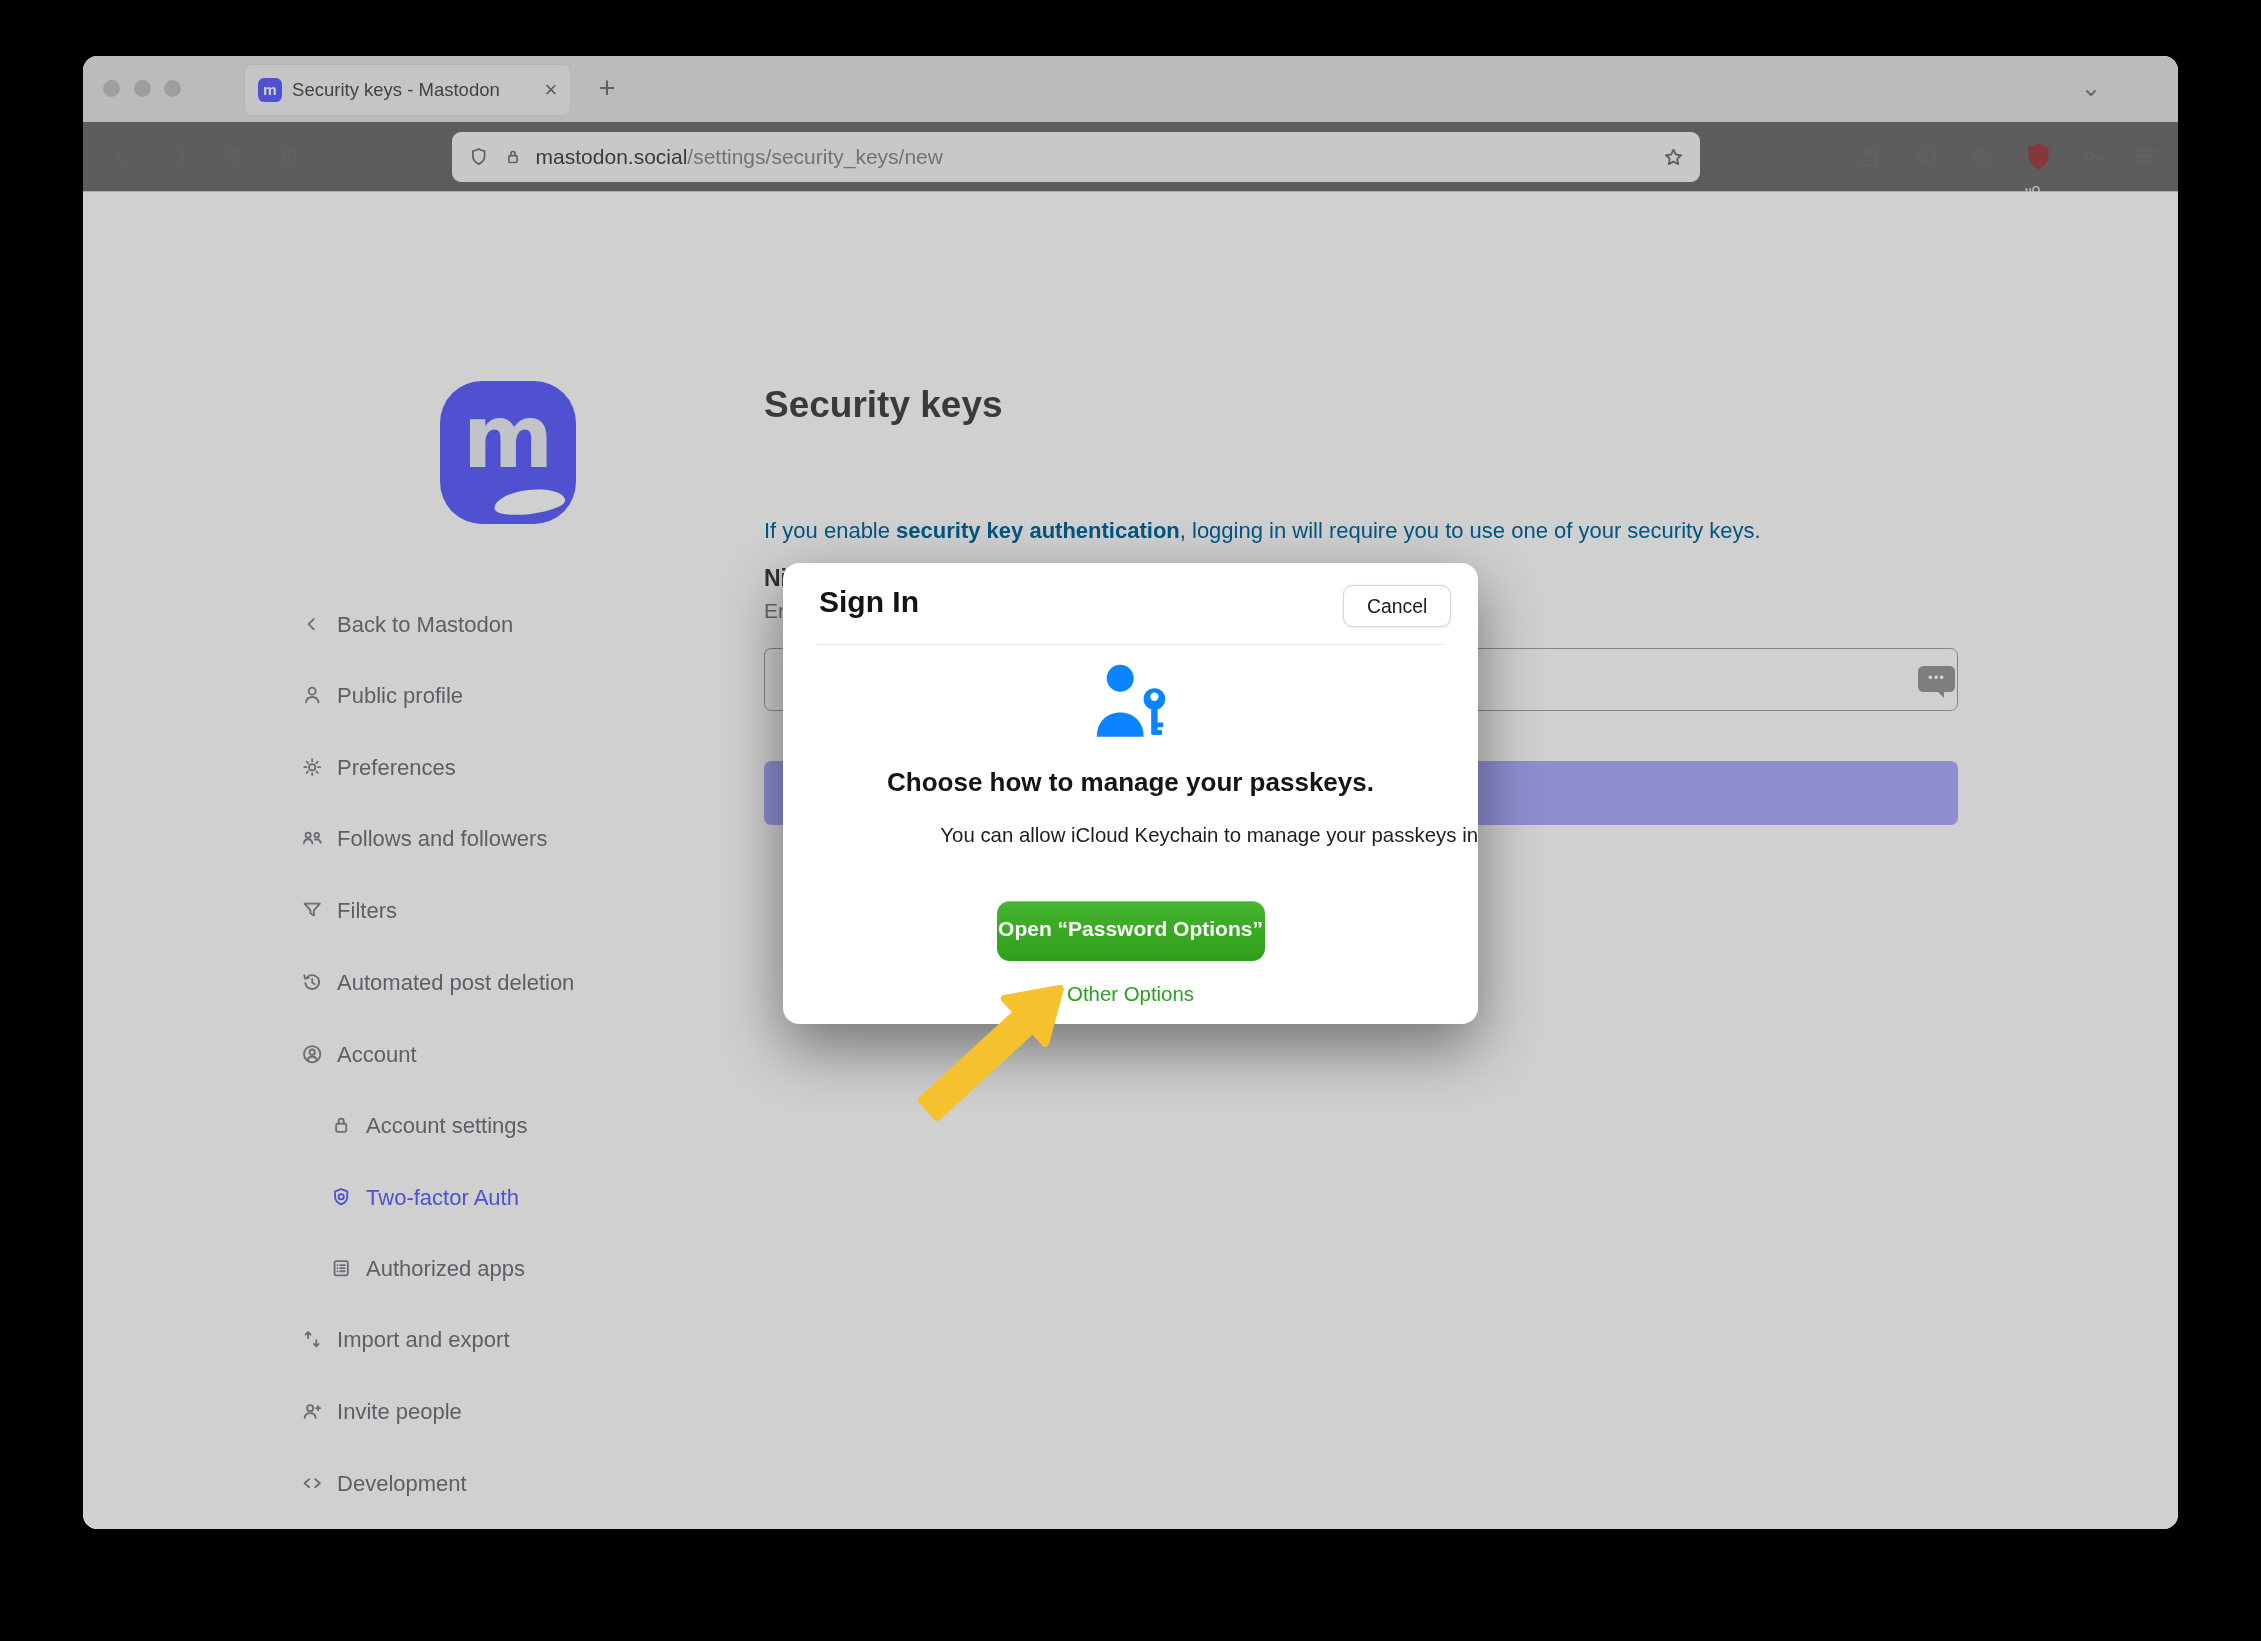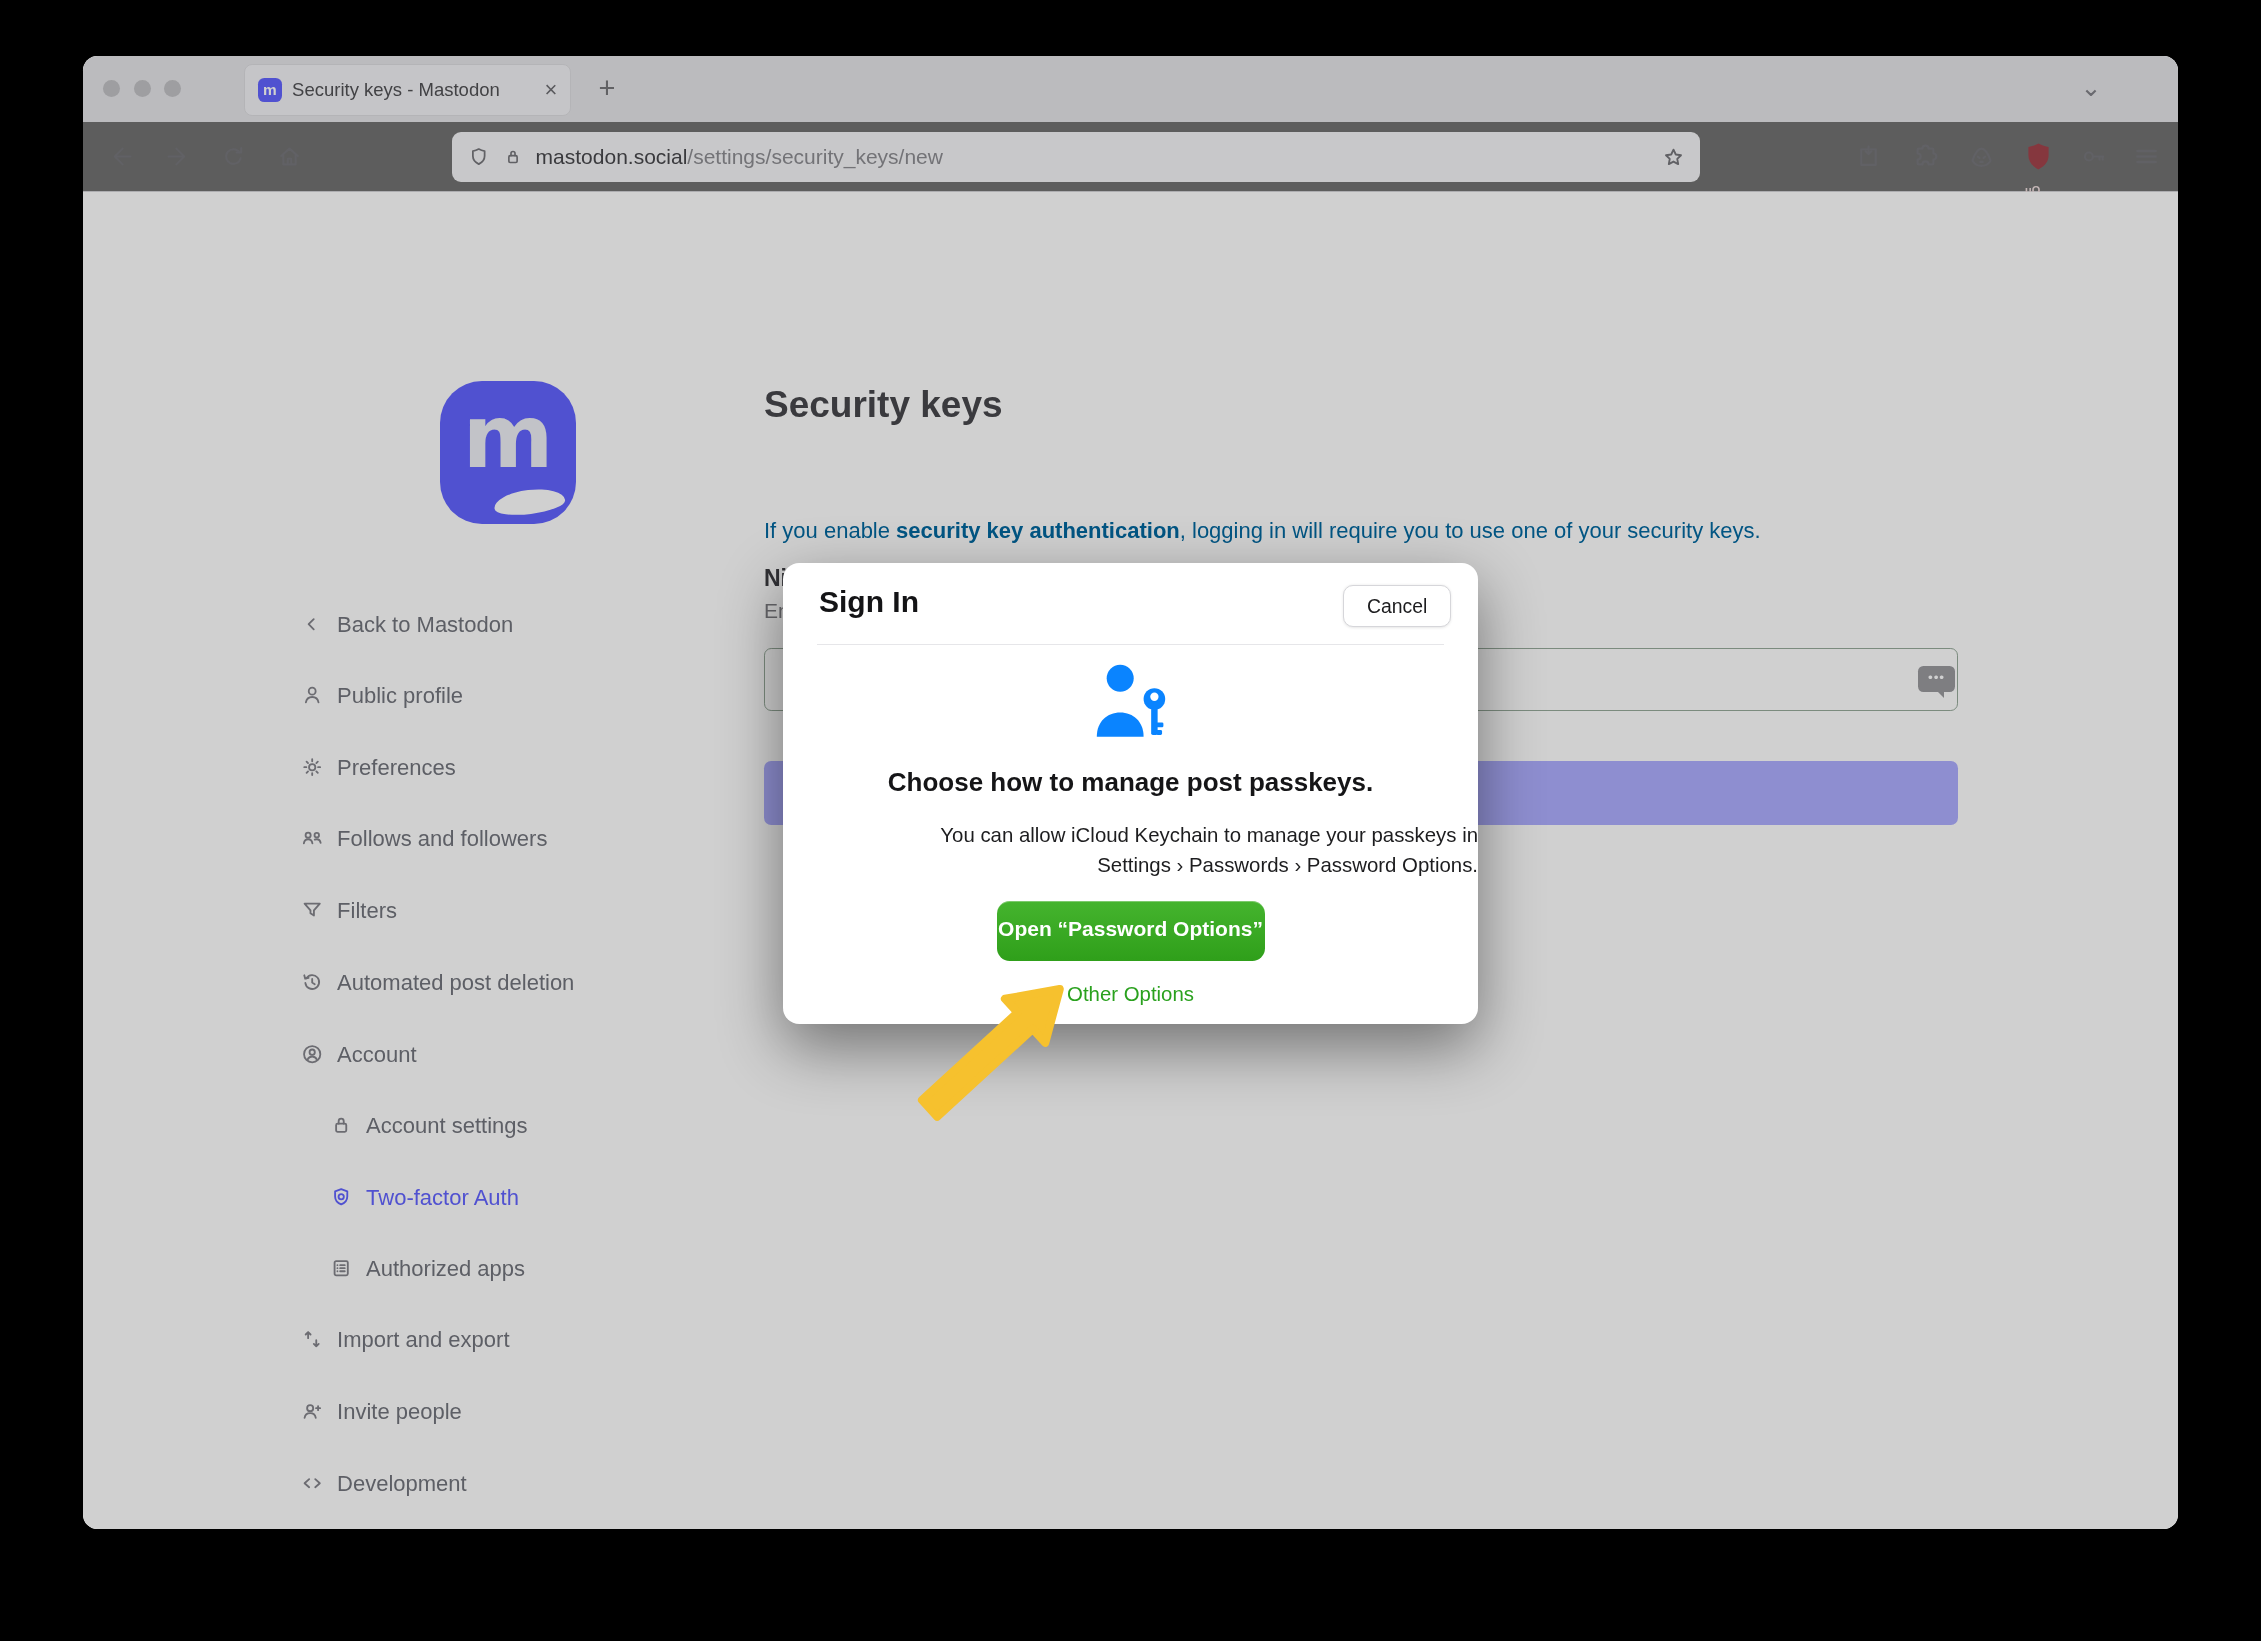--- a/index.html
+++ b/index.html
@@ -285,24 +285,23 @@
     <svg class="pkicon" width="94" height="81" viewBox="0 0 104 90">
       <circle cx="40" cy="17" r="15" fill="#0a84ff"></circle>
       <path d="M14 82 c0 -17 11.5 -27 26 -27 s26 10 26 27 z" fill="#0a84ff"></path>
       <circle cx="78" cy="40" r="12" fill="#0a84ff"></circle>
       <circle cx="78" cy="37.5" r="4.6" fill="#ffffff"></circle>
       <rect x="74.4" y="50" width="7.2" height="30" rx="2" fill="#0a84ff"></rect>
       <rect x="80" y="66" width="8" height="5.4" rx="1.5" fill="#0a84ff"></rect>
       <rect x="80" y="74.5" width="6.5" height="5.4" rx="1.5" fill="#0a84ff"></rect>
     </svg>
 
-    <div class="mheading">Choose how to manage post passkeys.</div>
+    <div class="mheading">Choose how to manage your passkeys.</div>
     <div class="mbody">
       <div>You can allow iCloud Keychain to manage your passkeys in</div>
-      <div>Settings › Passwords › Password Options.</div>
     </div>
     <div class="greenbtn">Open “Password Options”</div>
     <div class="otherlink">Other Options</div>
   </div>
 
   <svg class="arrow-svg" width="253" height="217" viewBox="0 0 280 240">
     <polygon points="47.6,153.8 153.3,56.9 139.4,41.8 200,31 184.0,90.4 170.1,75.3 64.4,172.2" fill="#f6c12e" stroke="#f6c12e" stroke-width="9" stroke-linejoin="round"></polygon>
   </svg>
 
 </div>

